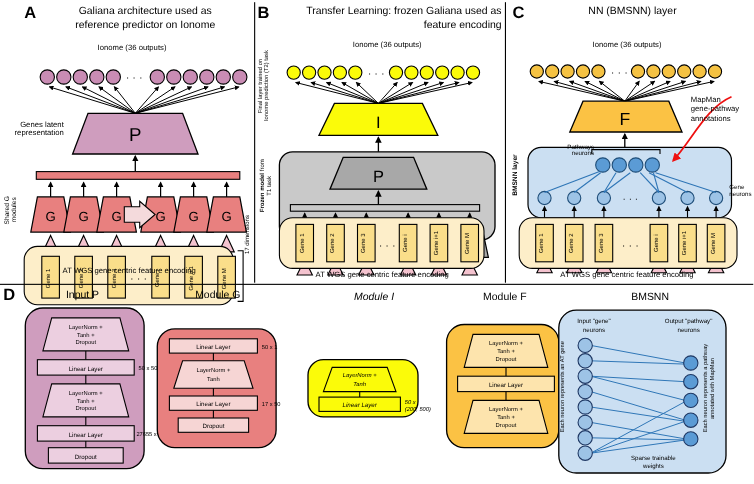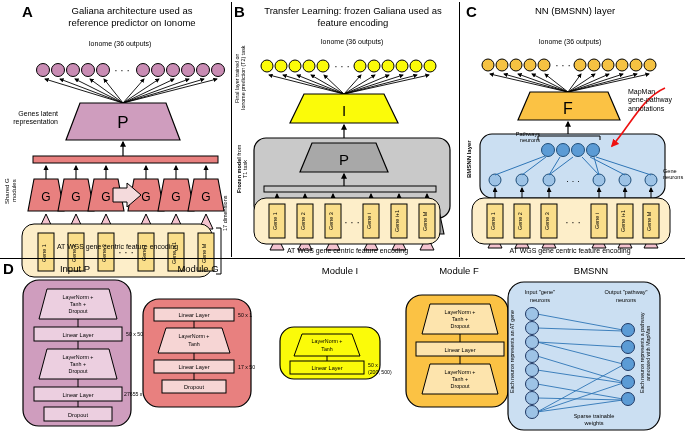--- a/index.html
+++ b/index.html
@@ -137,21 +137,21 @@
     <div class="rot vtxt" style="position:absolute;left:101px;top:236px;width:11px;height:34px;">Gene 3</div>
     <div class="rot vtxt" style="position:absolute;left:141px;top:236px;width:11px;height:34px;">Gene i</div>
     <div class="rot vtxt" style="position:absolute;left:171px;top:236px;width:11px;height:34px;">Gene i+1</div>
     <div class="rot vtxt" style="position:absolute;left:201px;top:236px;width:11px;height:34px;">Gene M</div>
   </div>
   <div class="cap" style="position:absolute;left:20px;top:243px;width:195px;">AT WGS gene centric feature encoding</div>
 </div>
 
 <div class="panel" style="left:232px;top:0;width:228px;height:258px;">
   <div class="plabel" style="position:absolute;left:2px;top:3px;">B</div>
-  <div class="ptitle" style="position:absolute;left:18px;top:5px;width:206px;">
+  <div class="ptitle" style="position:absolute;left:18px;top:5px;width:206px;text-align:right;">
     <div>Transfer Learning: frozen Galiana used as</div>
     <div>feature encoding</div>
   </div>
   <div class="cap" style="position:absolute;left:40px;top:38px;width:160px;">Ionome (36 outputs)</div>
 
   <svg width="228" height="212" style="position:absolute;left:0;top:46px;">
     <defs>
       <marker id="arrB" markerWidth="5" markerHeight="5" refX="4" refY="2.5" orient="auto">
         <path d="M0,0 L5,2.5 L0,5 z" fill="#000"></path>
       </marker>
@@ -457,21 +457,21 @@
       <line x1="54" y1="57" x2="54" y2="64" stroke="#000" stroke-width="1"></line>
       <rect x="14" y="64" width="80" height="13" fill="#f6d5d4" stroke="#000" stroke-width="1"></rect>
       <text x="54" y="73" font-size="5.6" text-anchor="middle" font-family="Liberation Sans">Linear Layer</text>
       <text x="98" y="73" font-size="5.2" font-family="Liberation Sans">17 x 50</text>
       <line x1="54" y1="77" x2="54" y2="84" stroke="#000" stroke-width="1"></line>
       <rect x="22" y="84" width="64" height="13" fill="#f6d5d4" stroke="#000" stroke-width="1"></rect>
       <text x="54" y="93" font-size="5.6" text-anchor="middle" font-family="Liberation Sans">Dropout</text>
     </svg>
   </div>
 
-  <div style="position:absolute;left:280px;top:6px;width:120px;">
+  <div style="position:absolute;left:280px;top:6px;width:120px;font-style:italic;">
     <div class="modttl">Module I</div>
     <svg width="122" height="96" style="margin-top:48px;">
       <rect x="0" y="3" width="100" height="52" rx="14" fill="#fbfb09" stroke="#000" stroke-width="1.2"></rect>
       <polygon points="22,10 72,10 80,32 14,32" fill="#fbfb09" stroke="#000" stroke-width="1"></polygon>
       <text x="47" y="19" font-size="5.3" text-anchor="middle" font-family="Liberation Sans">LayerNorm +</text>
       <text x="47" y="27" font-size="5.3" text-anchor="middle" font-family="Liberation Sans">Tanh</text>
       <line x1="47" y1="32" x2="47" y2="37" stroke="#000" stroke-width="1"></line>
       <rect x="10" y="37" width="74" height="13" fill="#fbfb09" stroke="#000" stroke-width="1"></rect>
       <text x="47" y="46" font-size="5.6" text-anchor="middle" font-family="Liberation Sans">Linear Layer</text>
       <text x="88" y="43" font-size="5.2" font-family="Liberation Sans">50 x</text>

